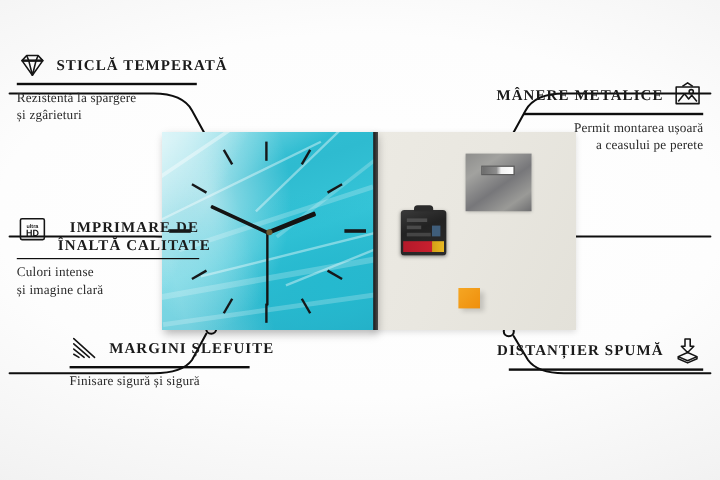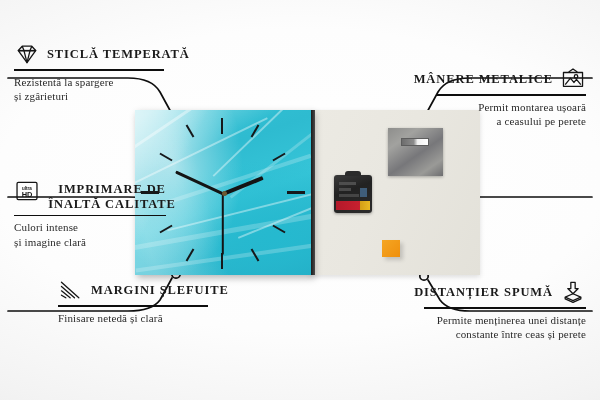--- a/index.html
+++ b/index.html
@@ -201,21 +201,21 @@
         <g stroke="#151515" stroke-width="1.5" stroke-linecap="round">
           <line x1="4" y1="4" x2="24" y2="22"></line>
           <line x1="4" y1="9" x2="19" y2="22"></line>
           <line x1="4" y1="14" x2="14" y2="22"></line>
           <line x1="4" y1="19" x2="9" y2="22"></line>
         </g>
       </svg>
       <div class="title">MARGINI ȘLEFUITE</div>
     </div>
     <div class="rule" style="width:150px;"></div>
-    <div class="desc">Finisare netedă și clară</div>
+    <div class="desc">Finisare sigură și sigură</div>
   </div>
 
   <div class="callout right" style="left:371px;top:42px;margin-top:25px;">
     <div class="head">
       <div class="title">MÂNERE METALICE</div>
       <svg class="ico" viewBox="0 0 30 26">
         <g fill="none" stroke="#151515" stroke-width="1.5" stroke-linejoin="round">
           <path d="M10,5 L15,1.5 L20,5"></path>
           <rect x="4" y="5.5" width="22" height="16"></rect>
           <path d="M6,19.5 L12,12 L16,17 L19,13.5 L24,19.5"></path>
@@ -233,16 +233,15 @@
       <div class="title">DISTANȚIER SPUMĂ</div>
       <svg class="ico" viewBox="0 0 30 26">
         <g fill="none" stroke="#151515" stroke-width="1.5" stroke-linejoin="round">
           <path d="M12.5,2 L17.5,2 L17.5,9 L21,9 L15,15 L9,9 L12.5,9 Z"></path>
           <path d="M15,15 L24,19 L15,23 L6,19 Z"></path>
           <path d="M6,19 L6,21 L15,25 L24,21 L24,19"></path>
         </g>
       </svg>
     </div>
     <div class="rule" style="width:162px;margin-left:auto;"></div>
-    <div class="desc">Permite menținerea unei distanțe<br>constante între ceas și perete</div>
   </div>
 
 </div>
 
 </body></html>

